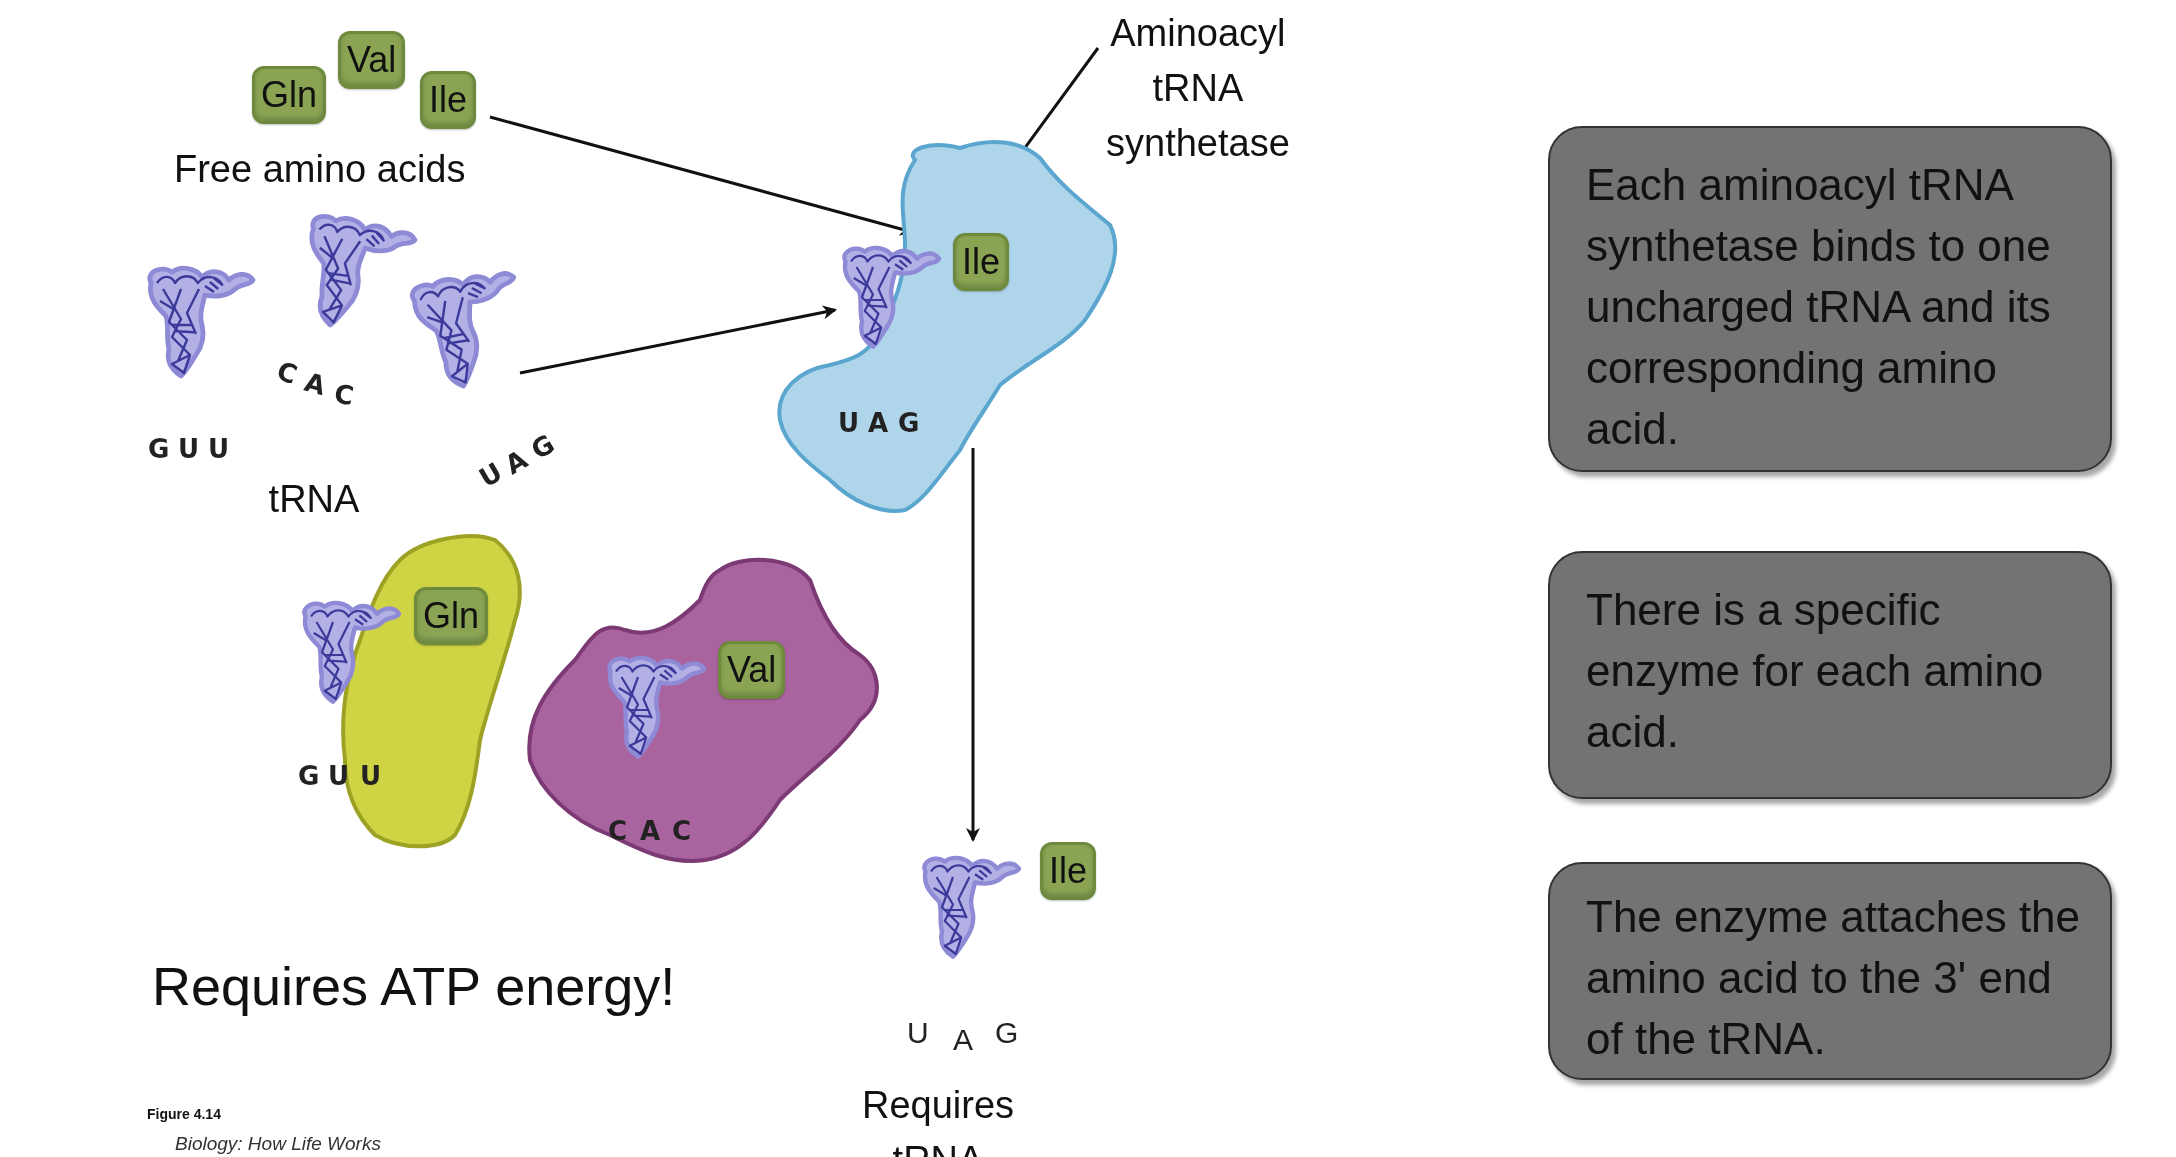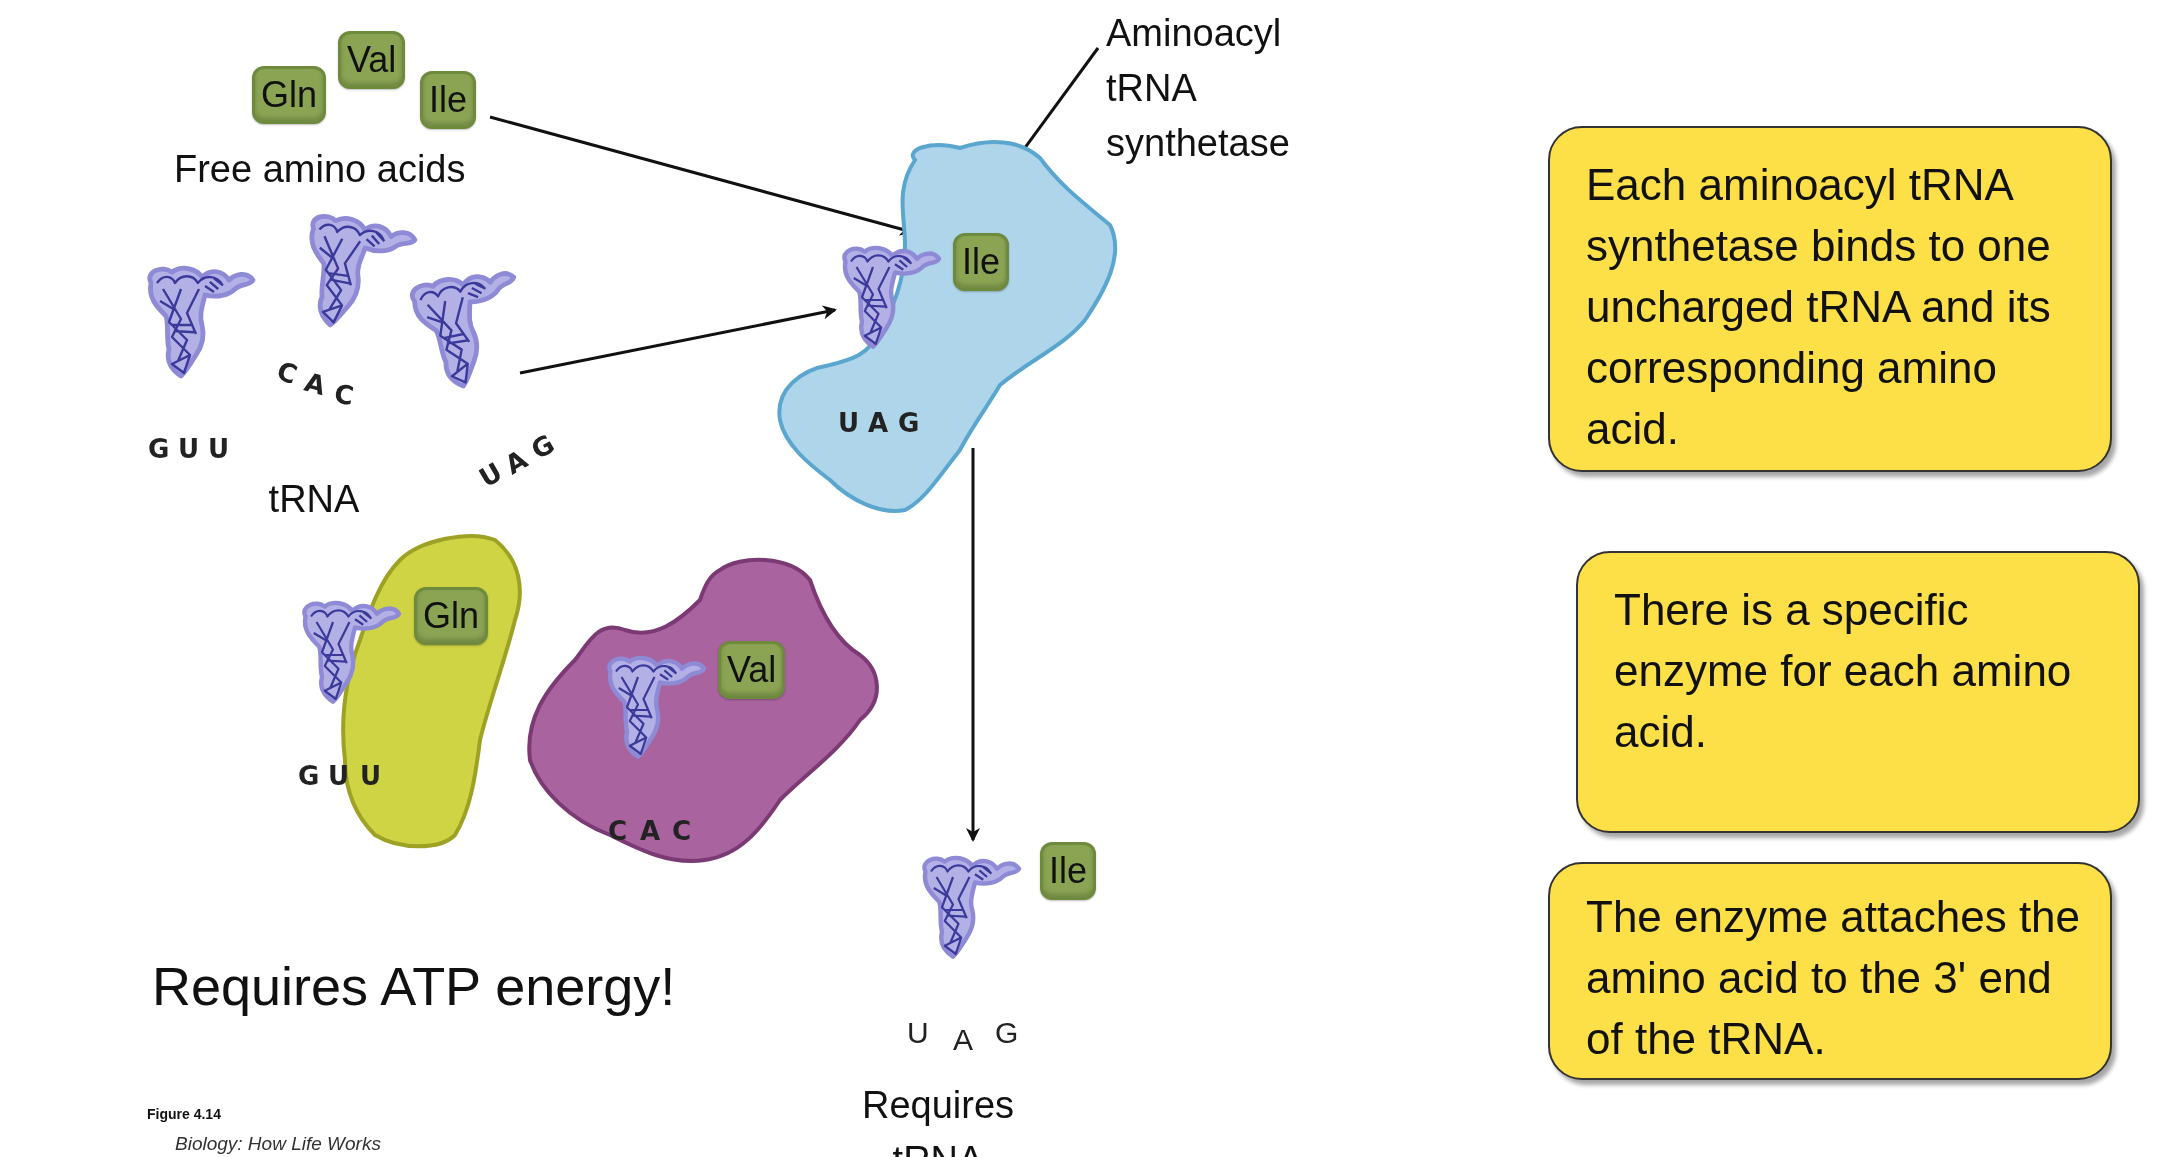--- a/index.html
+++ b/index.html
@@ -7,21 +7,21 @@
          font-family:"Liberation Sans", sans-serif; color:#111; }
   .abs { position:absolute; }
   .label { font-size:38px; line-height:1.25; color:#111; }
   .tag { position:absolute; background:#8aa453; border:3px solid #6e8a3c; border-radius:12px;
          box-shadow: inset 0 -3px 4px rgba(0,0,0,0.18), 0 1px 2px rgba(0,0,0,0.25);
          font-size:36px; line-height:1; display:flex; align-items:center; justify-content:center;
          color:#111; padding:0 6px; height:52px; }
   .codon { font-family:"DejaVu Sans", sans-serif; font-weight:bold; font-size:26px; fill:#222; }
   .codon-plain { font-family:"Liberation Sans", sans-serif; font-size:30px; fill:#222; }
   .card { position:absolute; left:1548px; width:564px; border:2px solid #333; border-radius:34px;
-          background:#fde047; box-shadow: 4px 5px 4px rgba(0,0,0,0.35);
+          background:#737373; box-shadow: 4px 5px 4px rgba(0,0,0,0.35);
           font-size:44px; line-height:61px; padding:26px 26px 10px 36px; box-sizing:border-box; color:#111; }
   #diagram { position:absolute; left:0; top:0; }
   .caption-bold { font-size:14px; font-weight:bold; }
   .caption-ital { font-size:19px; font-style:italic; color:#333; }
 </style>
 </head>
 <body>
 
 <svg id="diagram" width="2176" height="1157" viewBox="0 0 2176 1157">
   <defs>
@@ -110,21 +110,21 @@
   </div>
 <div class="tag" style="left: 718px; top: 641px; background: rgb(138, 164, 83);">
     <span>Val</span>
   </div>
 <div class="tag" style="left: 1040px; top: 842px; background: rgb(138, 164, 83);">
     <span>Ile</span>
   </div>
 
 <div class="abs label" style="left:174px;top:146px;">Free amino acids</div>
 
-<div class="abs label" style="left:1106px;top:6px;line-height:55px;">
+<div class="abs label" style="left:1106px;top:6px;line-height:55px;text-align:center;">
   <div>Aminoacyl</div>
   <div>tRNA</div>
   <div>synthetase</div>
 </div>
 
 <div class="abs label" style="left:214px;top:472px;width:200px;text-align:center;line-height:55px;">
   <div>tRNA</div>
 </div>
 
 <div class="abs label" style="left:858px;top:1078px;width:160px;text-align:center;line-height:55px;">
@@ -133,18 +133,18 @@
 </div>
 
 <div class="abs" style="left:152px;top:955px;font-size:54px;">Requires ATP energy!</div>
 
 <div class="abs caption-bold" style="left:147px;top:1106px;">Figure 4.14</div>
 <div class="abs caption-ital" style="left:147px;top:1133px;margin-left:28px;">Biology: How Life Works</div>
 
 <div class="card" style="top:126px;height:346px;">
   <span>Each aminoacyl tRNA synthetase binds to one uncharged tRNA and its corresponding amino acid.</span>
 </div>
-<div class="card" style="top:551px;height:282px;font-size:44px;line-height:61px;margin-left:28px;">
+<div class="card" style="top:551px;height:248px;font-size:44px;line-height:61px;">
   <span>There is a specific enzyme for each amino acid.</span>
 </div>
 <div class="card" style="top:862px;height:218px;line-height:61px;padding-top:22px;">
   <span>The enzyme attaches the amino acid to the 3' end of the tRNA.</span>
 </div>
 
 </body></html>

